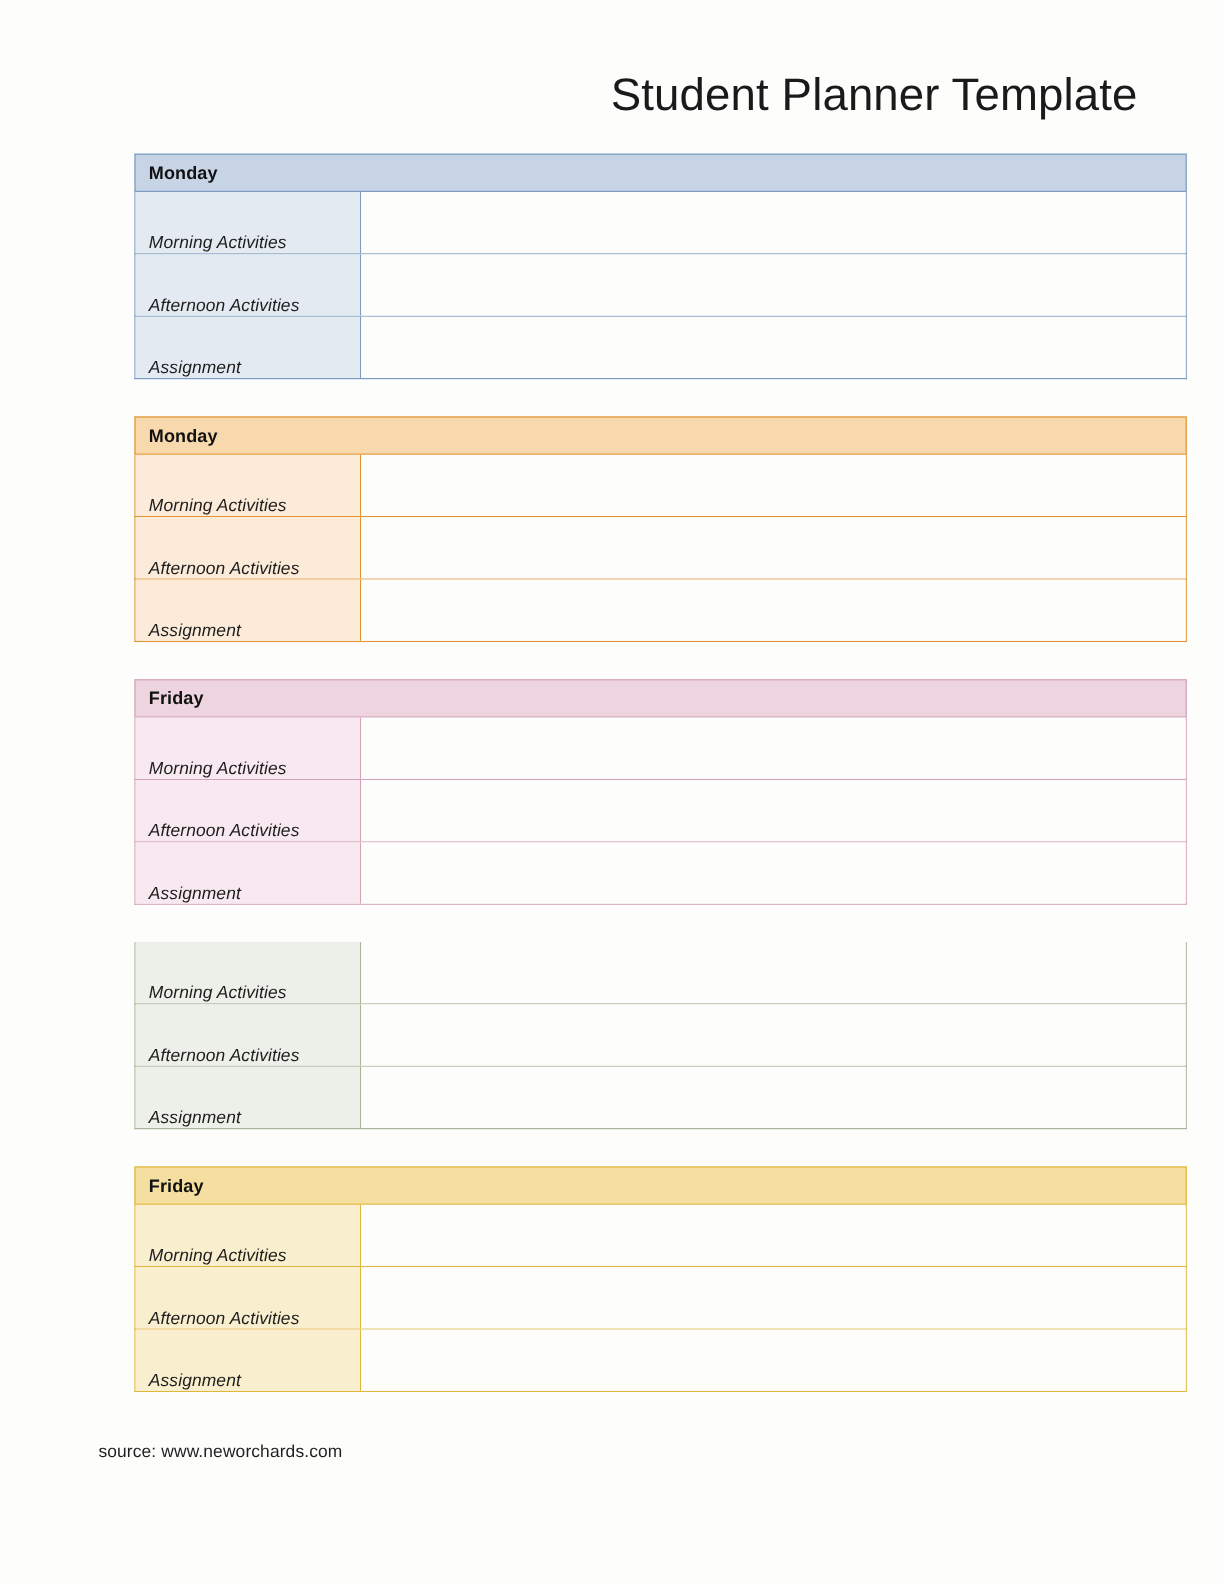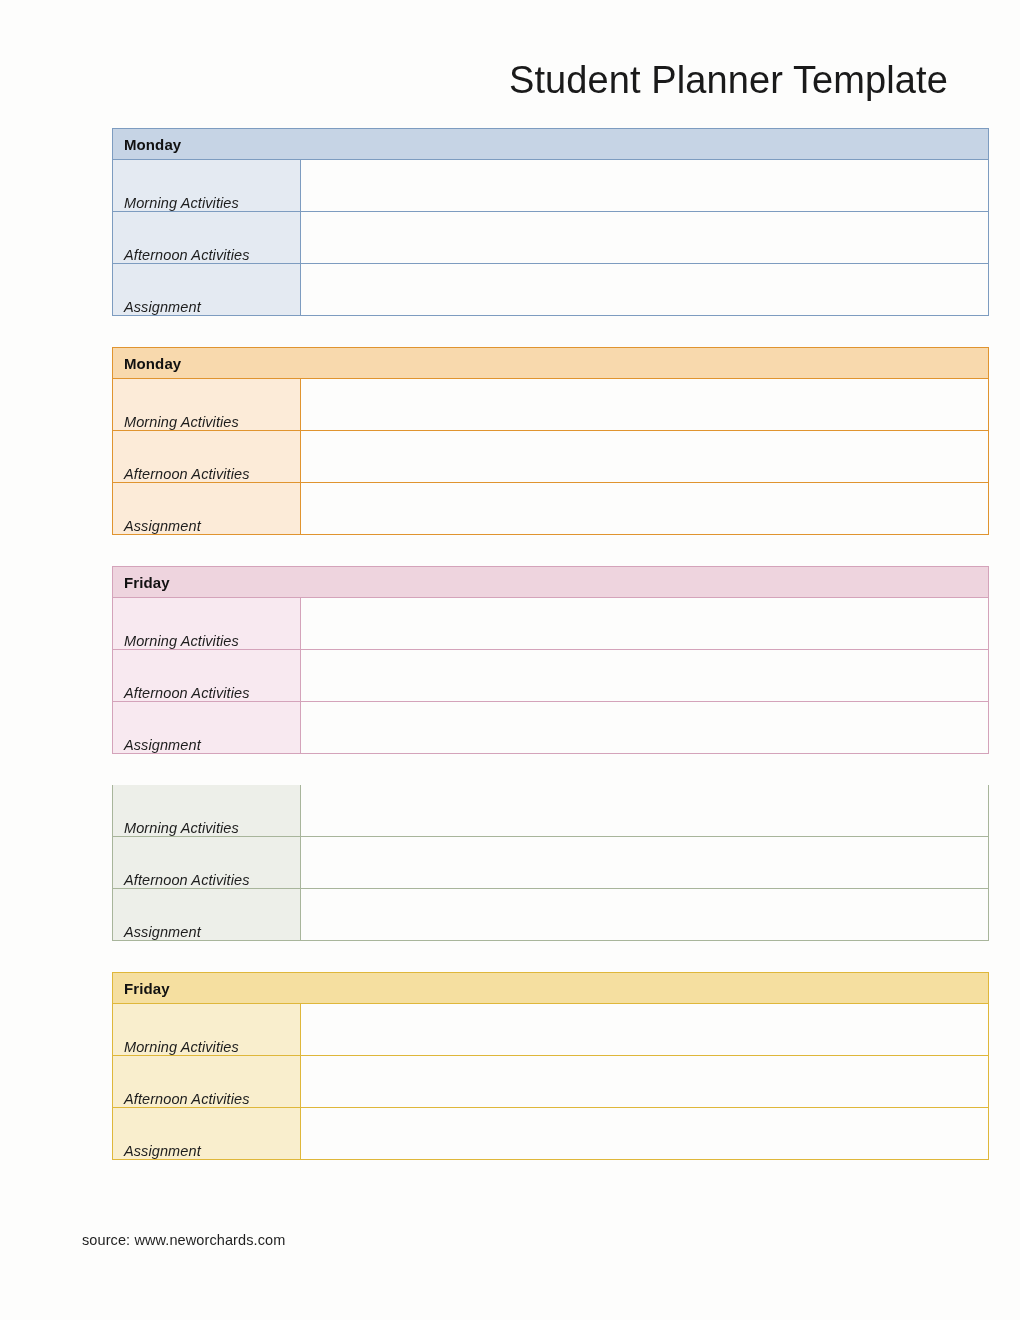--- a/index.html
+++ b/index.html
@@ -120,21 +120,21 @@
   .day-thursday .row-label     { background: #edefe9; border-color: #a8b59b; }
 
   .day-friday .day-header      { background: #f5dfa0; border-color: #dfb73a; margin-top: 10px; }
   .day-friday .day-row         { border-color: #dfb73a; }
   .day-friday .row-label       { background: #f9eecd; border-color: #dfb73a; }
 
   
   .source-note {
     position: absolute;
     left: 82px;
-    top: 1232px;
+    top: 1202px;
     font-size: 14.5px;
     font-weight: 400;
     color: #1f1f1f;
     letter-spacing: 0.1px;
   }
 </style>
 </head>
 <body>
 
 <div class="page">

